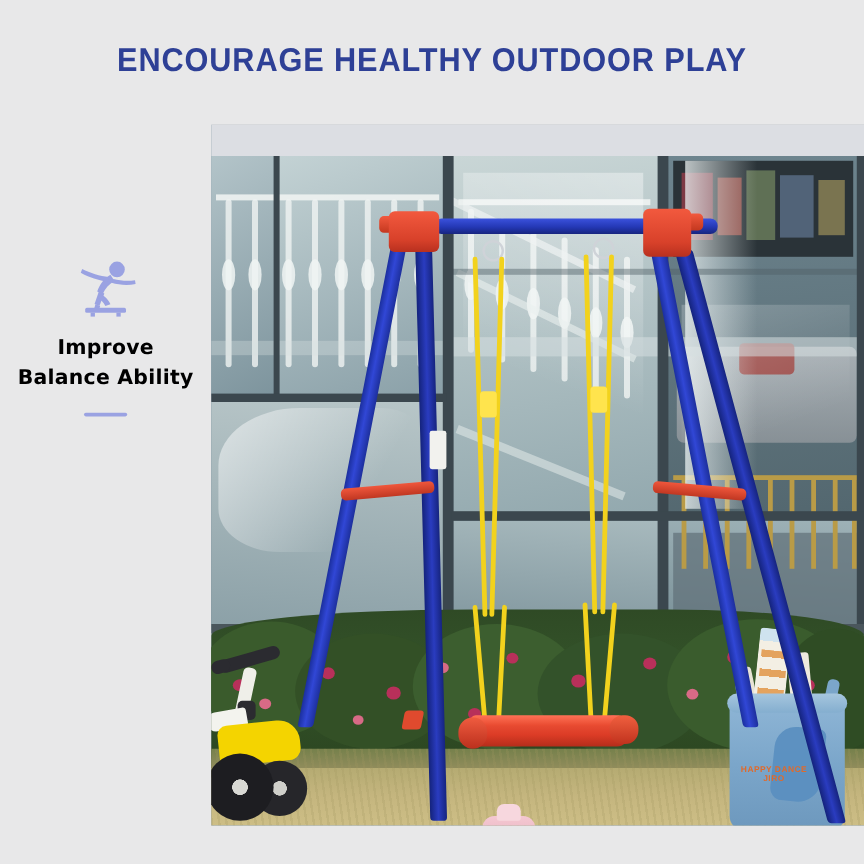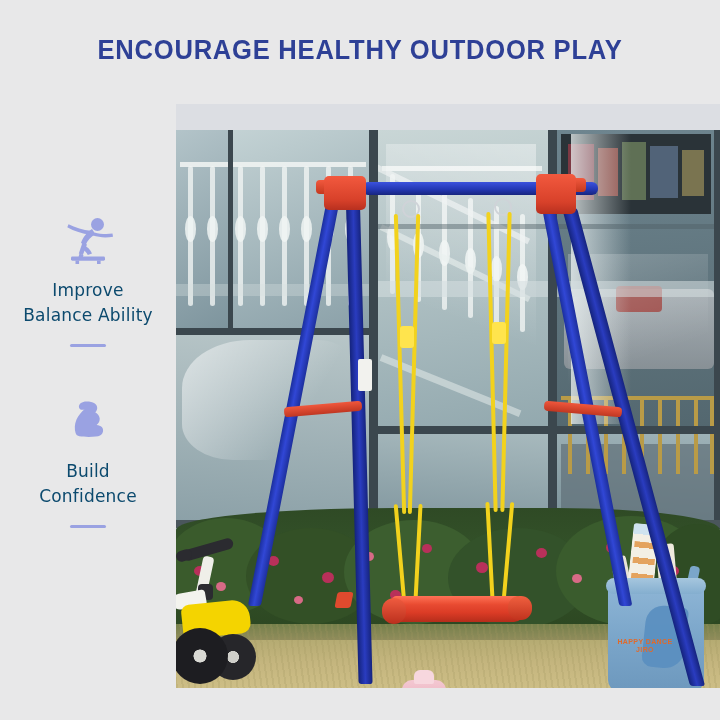--- a/index.html
+++ b/index.html
@@ -32,25 +32,25 @@
   }
   .feature{
     width:176px;text-align:center;margin-bottom:44px;
     position:relative;
   }
   .feature .ficon{
     height:54px;display:flex;align-items:flex-end;justify-content:center;
     margin-bottom:14px;
   }
   .feature .ftext{
-    color:#0c4a6e;
+    color:#000000;
     font-size:17px;
     line-height:25px;
     font-family:"DejaVu Sans", sans-serif;
-    font-weight:400;
+    font-weight:700;
     letter-spacing:0.2px;
     white-space:pre-line;
   }
   .feature .fdivider{
     width:36px;height:3px;border-radius:2px;
     background:#9aa2e2;
     margin:16px auto 0;
   }
 
   
@@ -258,30 +258,20 @@
             <rect x="15.5" y="46.5" width="3.6" height="3.5"></rect>
             <rect x="37" y="46.5" width="3.6" height="3.5"></rect>
           </g>
         </svg>
       </div>
       <div class="ftext">Improve
 Balance Ability</div>
       <div class="fdivider"></div>
     </div>
 
-    <div class="feature">
-      <div class="ficon">
-        <svg width="48" height="48" viewBox="0 0 48 48" aria-hidden="true">
-          <path fill="#9aa2e2" d="M22.5 4.5 c-4.6 0-7.6 2.4-7.6 5.2 0 2 1.6 3.1 3.3 3.1 1.1 0 2-.4 2.6-.9 -3.4 3-6.6 6.6-8.4 10.9 -1.9 4.5-2 9.2-.8 13.3 .5 1.8 1.9 2.9 3.8 3.2 4.4 .7 10.7 .9 16.4 .3 3.5-.4 5.6-1.6 6.6-3.4 1.2-2.2 .8-4.6-.6-6.1 -1.2-1.3-3-2-5.2-2.2 2.2-1.6 3.3-3.9 3.1-6.3 -.2-2.6-1.9-4.9-4.5-6.4 1.3-1.1 2-2.6 2-4.3 0-3.9-3.8-6.4-10.7-6.4z"></path>
-        </svg>
-      </div>
-      <div class="ftext">Build
-Confidence</div>
-      <div class="fdivider"></div>
-    </div>
 
   </div>
 
   <div class="photo">
 
     <div class="topband"></div>
     <div class="facade"></div>
 
     <div class="glassA"></div>
     <div class="glassB"></div>

